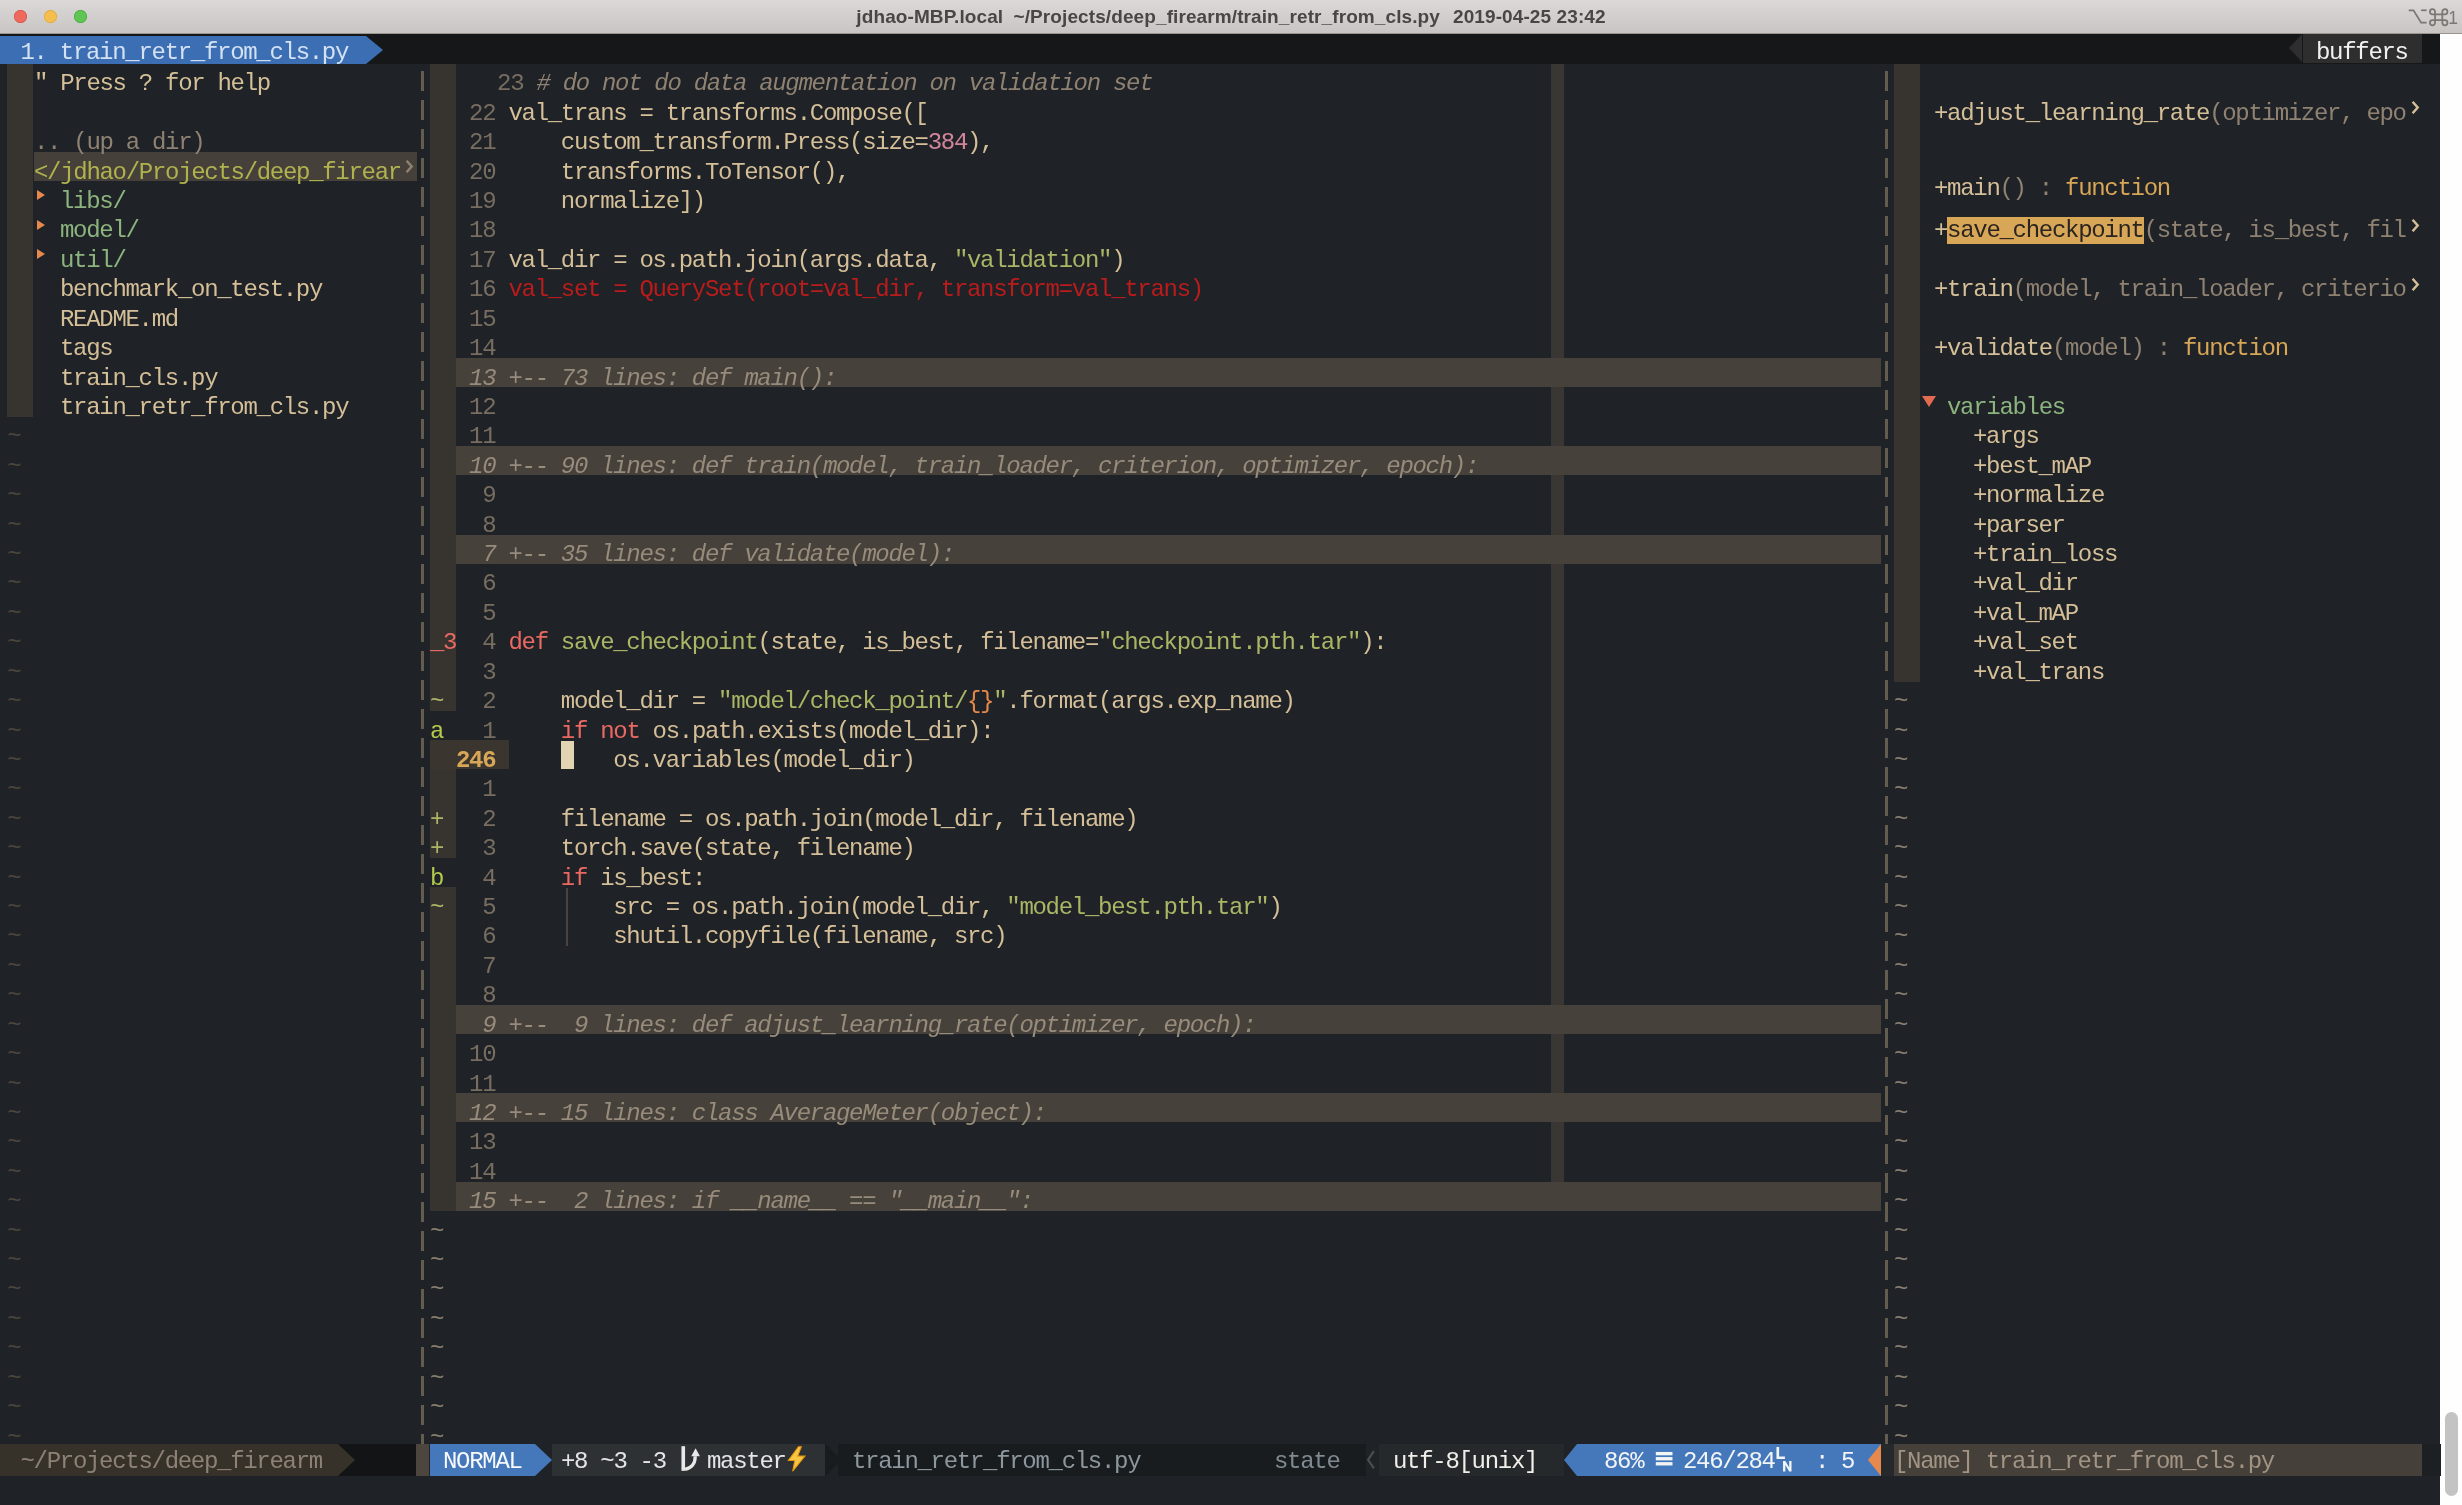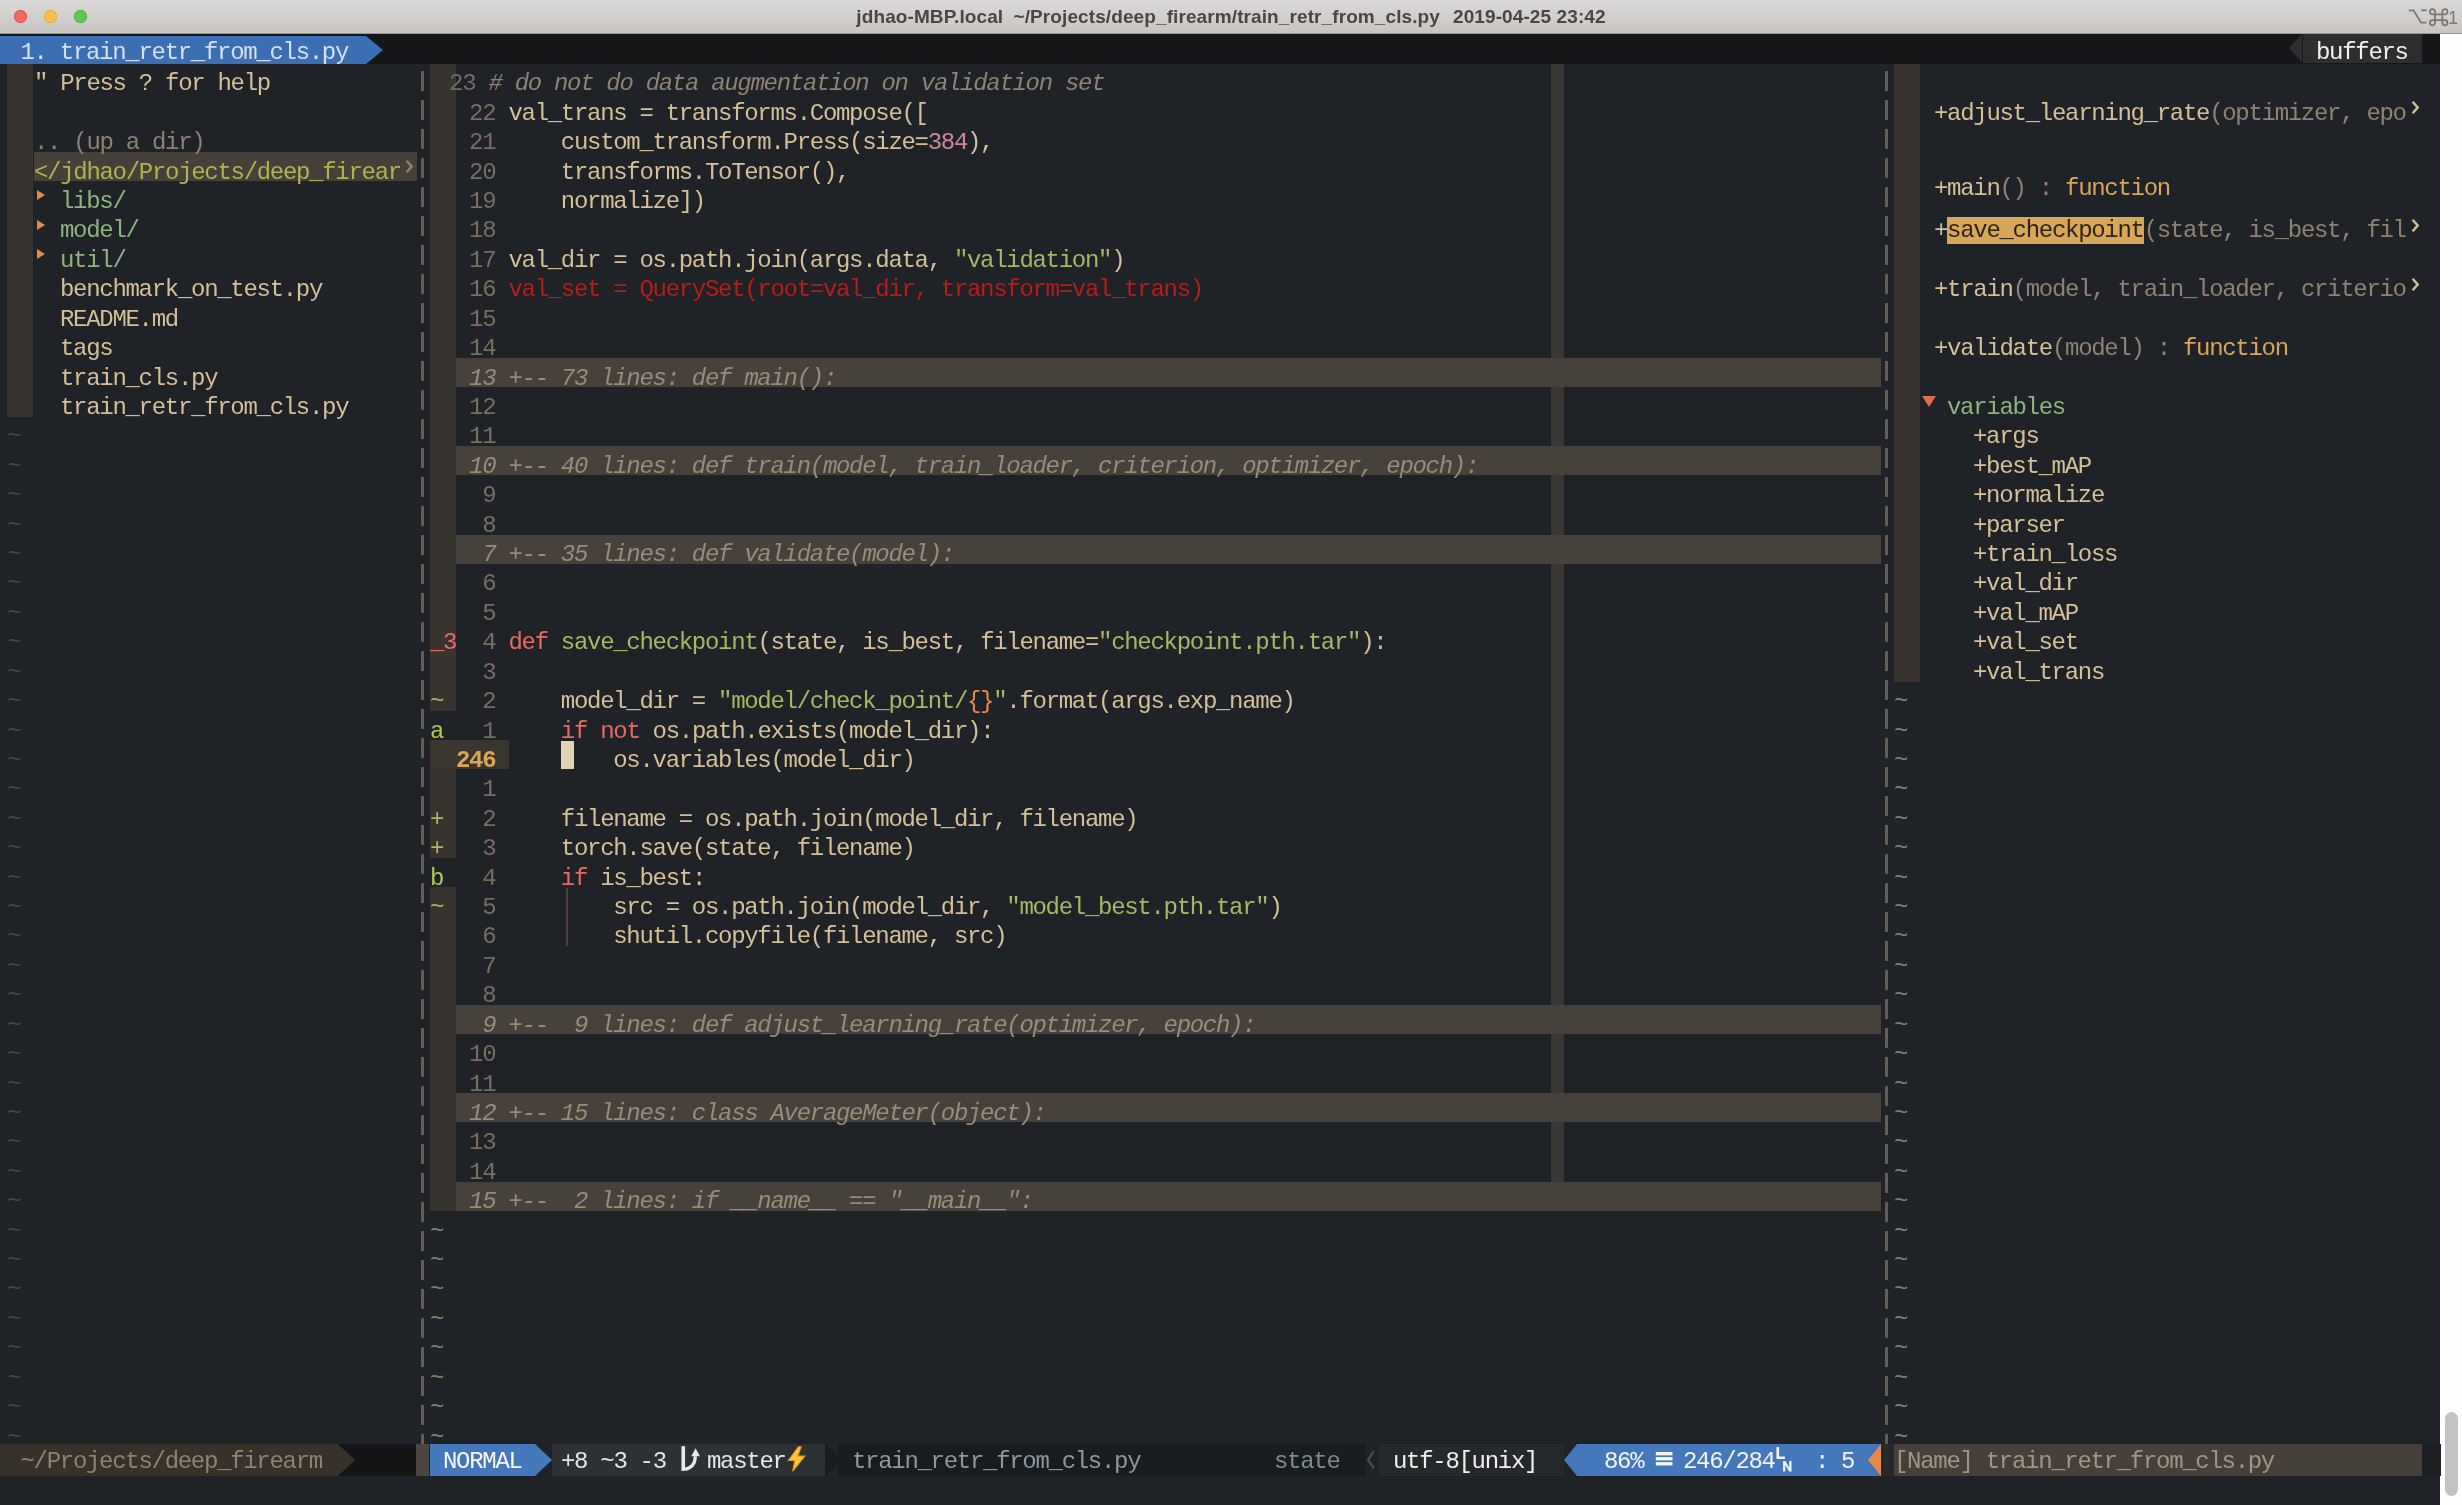--- a/index.html
+++ b/index.html
@@ -105,34 +105,34 @@
 <div class="r " style="left:7.3px;top:1158px"><span style="color:#4c463f">~</span></div>
 <div class="r " style="left:7.3px;top:1187px"><span style="color:#4c463f">~</span></div>
 <div class="r " style="left:7.3px;top:1217px"><span style="color:#4c463f">~</span></div>
 <div class="r " style="left:7.3px;top:1246px"><span style="color:#4c463f">~</span></div>
 <div class="r " style="left:7.3px;top:1275px"><span style="color:#4c463f">~</span></div>
 <div class="r " style="left:7.3px;top:1305px"><span style="color:#4c463f">~</span></div>
 <div class="r " style="left:7.3px;top:1334px"><span style="color:#4c463f">~</span></div>
 <div class="r " style="left:7.3px;top:1364px"><span style="color:#4c463f">~</span></div>
 <div class="r " style="left:7.3px;top:1393px"><span style="color:#4c463f">~</span></div>
 <div class="r " style="left:7.3px;top:1423px"><span style="color:#4c463f">~</span></div>
-<div class="r " style="left:436px;top:69px"><span style="color:#776d60"> 23 </span><span style="color:#8f8272;font-style:italic"># do not do data augmentation on validation set</span></div>
+<div class="r " style="left:484px;top:69px"><span style="color:#776d60"> 23 </span><span style="color:#8f8272;font-style:italic"># do not do data augmentation on validation set</span></div>
 <div class="r " style="left:456px;top:99px"><span style="color:#776d60"> 22 </span><span style="color:#d5bf98">val_trans = transforms.Compose([</span></div>
 <div class="r " style="left:456px;top:128px"><span style="color:#776d60"> 21 </span><span style="color:#d5bf98">    custom_transform.Press(size=</span><span style="color:#d3869b">384</span><span style="color:#d5bf98">),</span></div>
 <div class="r " style="left:456px;top:158px"><span style="color:#776d60"> 20 </span><span style="color:#d5bf98">    transforms.ToTensor(),</span></div>
 <div class="r " style="left:456px;top:187px"><span style="color:#776d60"> 19 </span><span style="color:#d5bf98">    normalize])</span></div>
 <div class="r " style="left:456px;top:216px"><span style="color:#776d60"> 18 </span></div>
 <div class="r " style="left:456px;top:246px"><span style="color:#776d60"> 17 </span><span style="color:#d5bf98">val_dir = os.path.join(args.data, </span><span style="color:#a9b665">"validation"</span><span style="color:#d5bf98">)</span></div>
 <div class="r " style="left:456px;top:275px"><span style="color:#776d60"> 16 </span><span style="color:#b91c1c">val_set = QuerySet(root=val_dir, transform=val_trans)</span></div>
 <div class="r " style="left:456px;top:305px"><span style="color:#776d60"> 15 </span></div>
 <div class="r " style="left:456px;top:334px"><span style="color:#776d60"> 14 </span></div>
 <div class="r " style="left:456px;top:364px"><span style="color:#978b7b;font-style:italic"> 13 </span><span style="color:#978b7b;font-style:italic">+-- 73 lines: def main():</span></div>
 <div class="r " style="left:456px;top:393px"><span style="color:#776d60"> 12 </span></div>
 <div class="r " style="left:456px;top:422px"><span style="color:#776d60"> 11 </span></div>
-<div class="r " style="left:456px;top:452px"><span style="color:#978b7b;font-style:italic"> 10 </span><span style="color:#978b7b;font-style:italic">+-- 40 lines: def train(model, train_loader, criterion, optimizer, epoch):</span></div>
+<div class="r " style="left:456px;top:452px"><span style="color:#978b7b;font-style:italic"> 10 </span><span style="color:#978b7b;font-style:italic">+-- 90 lines: def train(model, train_loader, criterion, optimizer, epoch):</span></div>
 <div class="r " style="left:456px;top:481px"><span style="color:#776d60">  9 </span></div>
 <div class="r " style="left:456px;top:511px"><span style="color:#776d60">  8 </span></div>
 <div class="r " style="left:456px;top:540px"><span style="color:#978b7b;font-style:italic">  7 </span><span style="color:#978b7b;font-style:italic">+-- 35 lines: def validate(model):</span></div>
 <div class="r " style="left:456px;top:569px"><span style="color:#776d60">  6 </span></div>
 <div class="r " style="left:456px;top:599px"><span style="color:#776d60">  5 </span></div>
 <div class="r " style="left:456px;top:628px"><span style="color:#776d60">  4 </span><span style="color:#ea6962">def</span> <span style="color:#a9b665">save_checkpoint</span><span style="color:#d5bf98">(state, is_best, filename=</span><span style="color:#a9b665">"checkpoint.pth.tar"</span><span style="color:#d5bf98">):</span></div>
 <div class="r " style="left:456px;top:658px"><span style="color:#776d60">  3 </span></div>
 <div class="r " style="left:456px;top:687px"><span style="color:#776d60">  2 </span><span style="color:#d5bf98">    model_dir = </span><span style="color:#a9b665">"model/check_point/</span><span style="color:#e7884c">{}</span><span style="color:#a9b665">"</span><span style="color:#d5bf98">.format(args.exp_name)</span></div>
 <div class="r " style="left:456px;top:717px"><span style="color:#776d60">  1 </span>    <span style="color:#ea6962">if</span> <span style="color:#ea6962">not</span><span style="color:#d5bf98"> os.path.exists(model_dir):</span></div>
 <div class="r " style="left:456px;top:746px"><span style="color:#d8a657;font-weight:bold">246 </span><span style="color:#d5bf98">        os.variables(model_dir)</span></div>

